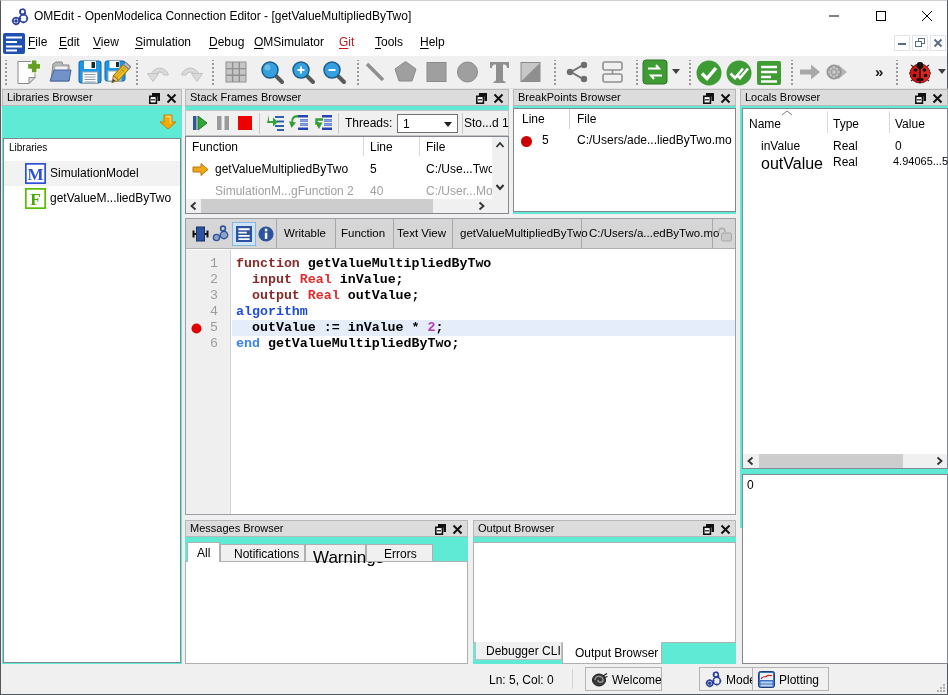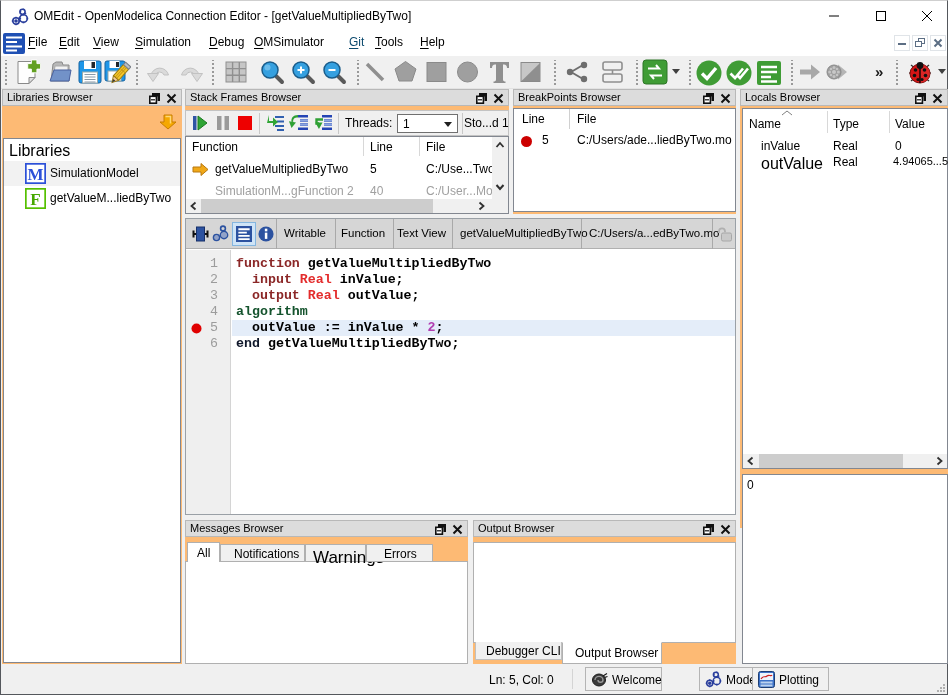--- a/index.html
+++ b/index.html
@@ -14,21 +14,21 @@
 
 #menubar { position:absolute; left:0; top:30px; width:946px; height:25px; background:#ffffff; }
 .menuitem { position:absolute; top:4px; font-size:12px; color:#000; }
 .menuitem u { text-decoration:underline; text-underline-offset:2px; }
 
 #toolbar { position:absolute; left:0; top:55px; width:946px; height:33px; background:#f0f0f0; border-bottom:1px solid #e3e3e3; }
 .tsep { position:absolute; top:4px; width:4px; height:25px;
   background-image:radial-gradient(circle, #9a9a9a 1px, transparent 1px); background-size:4px 4px; background-position:1px 2px; background-repeat:repeat-y;}
 .ticon { position:absolute; top:3px; }
 
-.dock { position:absolute; background:#fdba74; }
+.dock { position:absolute; background:#5eead4; }
 .docktitle { position:absolute; left:0; top:0; right:0; height:17px; background:#dcdcdc; border:1px solid #b8b8b8; }
 .dockname { position:absolute; left:5px; top:2px; font-size:11px; color:#000; }
 .dockbtns { position:absolute; top:3px; right:4px; width:30px; height:13px; }
 .dockbtns svg { position:absolute; top:0; }
 .whitebox { position:absolute; background:#fff; border:1px solid #828790; }
 
 .sb { position:absolute; background:#f0f0f0; }
 .sbthumb { position:absolute; background:#cdcdcd; }
 
 #statusbar { position:absolute; left:0; top:663px; width:946px; height:30px; background:#f0f0f0; }
@@ -90,21 +90,21 @@
         </svg></div>
     <div class="abs" style="left:929px;top:4px;width:16px;height:16px;border:1px solid #e0e4e8"><svg width="14" height="14">
           <path d="M3.5 3.5 l7 7 M10.5 3.5 l-7 7" stroke="#5c6e84" stroke-width="2"></path>
         </svg></div>
     <div class="menuitem" style="left:27px"><u>F</u>ile</div>
     <div class="menuitem" style="left:58px"><u>E</u>dit</div>
     <div class="menuitem" style="left:92px"><u>V</u>iew</div>
     <div class="menuitem" style="left:134px"><u>S</u>imulation</div>
     <div class="menuitem" style="left:208px"><u>D</u>ebug</div>
     <div class="menuitem" style="left:253px"><u>O</u>MSimulator</div>
-    <div class="menuitem" style="left:348px;color:#0c4a6e"><u>G</u>it</div>
+    <div class="menuitem" style="left:338px;color:#b91c1c"><u>G</u>it</div>
     <div class="menuitem" style="left:374px"><u>T</u>ools</div>
     <div class="menuitem" style="left:419px"><u>H</u>elp</div>
   </div>
 
   <div id="toolbar">
     <div class="tsep" style="left:2px"></div>
 
     <svg class="ticon" style="left:12px" width="28" height="26" viewBox="0 0 28 26">
       <path d="M5 2.5 h17 v16 l-6 6 h-11 z" fill="#fefefe" stroke="#8a8a8a"></path>
       <path d="M22 18.5 l-6 6 v-6 z" fill="#e0e0e0" stroke="#8a8a8a"></path>
@@ -293,21 +293,21 @@
         </svg>
       <svg style="left:17px" width="13" height="13" viewBox="0 0 13 13">
           <path d="M2.5 2.5 L10.5 10.5 M10.5 2.5 L2.5 10.5" stroke="#111" stroke-width="2"></path>
         </svg>
     </div>
     <svg class="abs" style="left:156px;top:25px" width="20" height="16" viewBox="0 0 20 16">
       <path d="M6 1 h8 v7 h4 L10 15 L2 8 h4 z" fill="#f5a800" stroke="#c87d00"></path>
       <path d="M7.5 2.5 h5 v7" fill="none" stroke="#ffd878" stroke-width="1.5"></path>
     </svg>
     <div class="whitebox" style="left:1px;top:49px;width:178px;height:525px">
-      <div class="abs" style="left:5px;top:3px;font-size:16px">Libraries</div>
+      <div class="abs" style="left:5px;top:3px;font-size:10px">Libraries</div>
       <div class="abs" style="left:0px;top:22px;width:176px;height:25px;background:#f2f2f2"></div>
       <svg class="abs" style="left:21px;top:24px" width="21" height="21" viewBox="0 0 21 21">
         <rect x="0.5" y="0.5" width="20" height="20" fill="#fff" stroke="#2c50d8" stroke-width="2.4"></rect>
         <text x="10.5" y="16.5" font-family="Liberation Serif, serif" font-size="17" font-weight="bold" fill="#2c50d8" text-anchor="middle">M</text>
       </svg>
       <div class="abs" style="left:46px;top:27px;font-size:12px">SimulationModel</div>
       <svg class="abs" style="left:21px;top:49px" width="21" height="21" viewBox="0 0 21 21">
         <rect x="0.5" y="0.5" width="20" height="20" fill="#fff" stroke="#55c000" stroke-width="2.4"></rect>
         <text x="10.5" y="16.5" font-family="Liberation Serif, serif" font-size="17" font-weight="bold" fill="#46a800" text-anchor="middle">F</text>
       </svg>
@@ -529,23 +529,23 @@
     <div class="abs" style="left:0;top:31px;width:549px;height:264px;background:#fff;font-family:'Liberation Mono',monospace;font-size:13.3px;font-weight:bold;line-height:16px">
       <div class="abs" style="left:0;top:0;width:45px;height:264px;background:#efefef;border-right:1px solid #d4d4d4"></div>
       <div class="abs" style="left:46px;top:70px;width:503px;height:16px;background:#e4edf9"></div>
       <svg class="abs" style="left:5px;top:73px" width="11" height="11" viewBox="0 0 11 11">
           <circle cx="5.5" cy="5.5" r="5" fill="#e00000"></circle>
         </svg>
       <div class="abs" style="left:0;top:6px;width:32px;color:#9c9c9c;text-align:right;font-weight:normal">1<br>2<br>3<br>4<br>5<br>6</div>
       <div class="abs" style="left:50px;top:6px;white-space:pre"><span style="color:#8b2727">function</span> getValueMultipliedByTwo
   <span style="color:#8b2727">input</span> <span style="color:#e32c2c">Real</span> inValue;
   <span style="color:#8b2727">output</span> <span style="color:#e32c2c">Real</span> outValue;
-<span style="color:#14532d">algorithm</span>
+<span style="color:#1d4ed8">algorithm</span>
   outValue := inValue * <span style="color:#b13eb1">2</span>;
-<span style="color:#0f172a">end</span> getValueMultipliedByTwo;</div>
+<span style="color:#3b82f6">end</span> getValueMultipliedByTwo;</div>
     </div>
   </div>
 
   <div class="dock" style="left:184px;top:519px;width:283px;height:144px">
     <div class="docktitle"></div>
     <div class="dockname">Messages Browser</div>
     <div class="dockbtns">
       <svg style="left:0" width="13" height="13" viewBox="0 0 13 13">
           <path d="M4 1 h8 v8 h-2.5 V4.5 H4 z" fill="#111"></path>
           <rect x="1.8" y="4.3" width="6.6" height="6.9" fill="#fff" stroke="#111" stroke-width="1.6"></rect>

